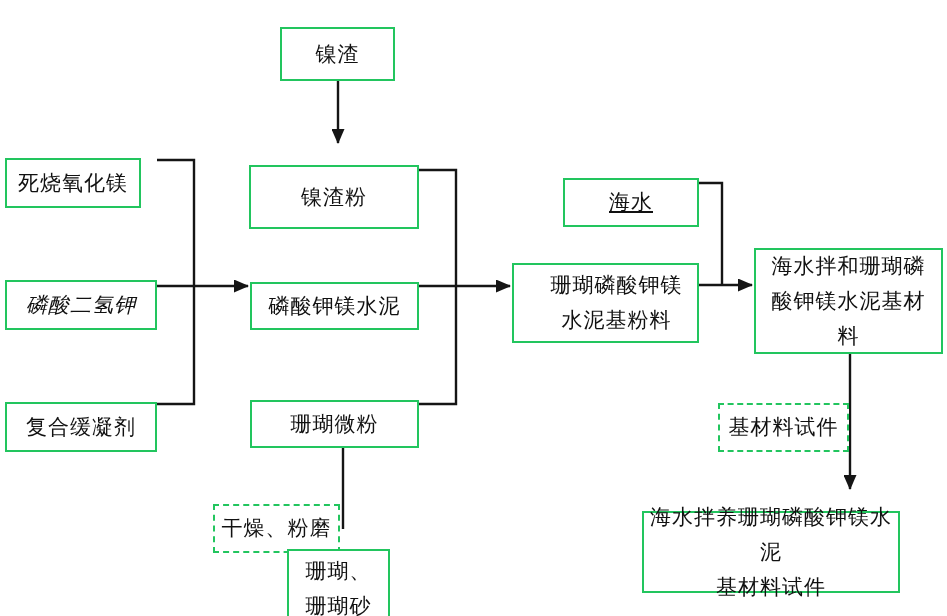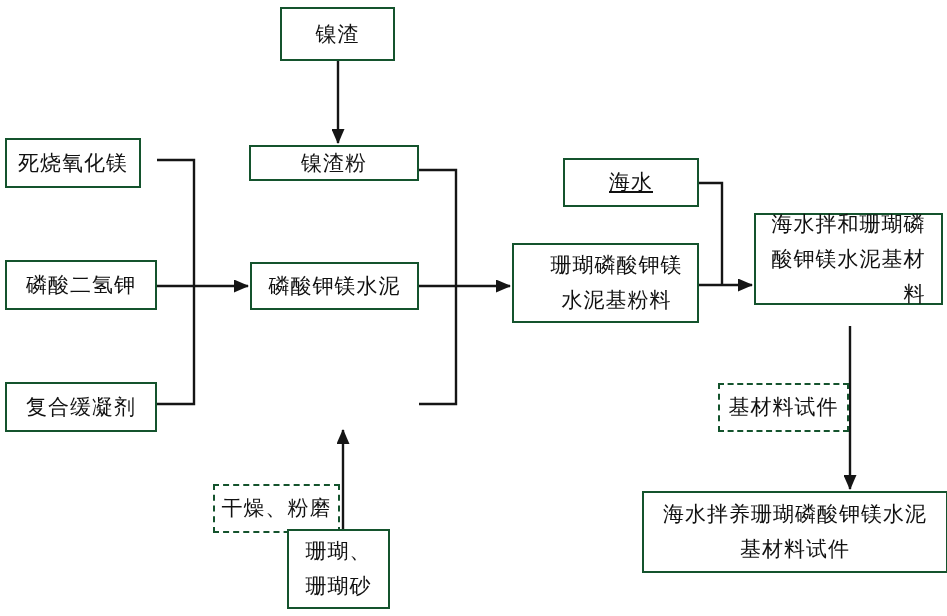--- a/index.html
+++ b/index.html
@@ -11,43 +11,44 @@
     color:#111111;
     overflow:hidden;
   }
   .connectors{position:absolute;left:0;top:0;width:947px;height:616px;}
   .node{
     position:absolute;
     box-sizing:border-box;
     display:flex;align-items:center;justify-content:center;
     text-align:center;
     background:#ffffff;
-    border:2px solid #14532d;
+    border:2px solid #22c55e;
     font-size:21px;
     line-height:35px;
     white-space:pre-line;
     letter-spacing:1px;
+    margin-top:20px;
   }
   .dashed{border-style:dashed;}
   
   .n-nickel-slag        {left:280px;top:7px;  width:115px;height:54px;}
   .n-grinding           {left:252px;top:78px; width:82px; height:51px;}
-  .n-nickel-slag-powder {left:249px;top:145px;width:170px;height:36px;}
+  .n-nickel-slag-powder {left:249px;top:145px;width:170px;height:64px;}
   .n-dead-burned-mgo    {left:5px;  top:138px;width:136px;height:50px;}
-  .n-kdp                {left:5px;  top:260px;width:152px;height:50px;}
+  .n-kdp                {left:5px;  top:260px;width:152px;height:50px;font-style:italic;}
   .n-retarder           {left:5px;  top:382px;width:152px;height:50px;}
   .n-mkpc               {left:250px;top:262px;width:169px;height:48px;}
   .n-coral-micropowder  {left:250px;top:380px;width:169px;height:48px;}
   .n-drying-grinding    {left:213px;top:484px;width:127px;height:49px;}
   .n-coral-sand         {left:287px;top:529px;width:103px;height:80px;}
   .n-seawater           {left:563px;top:158px;width:136px;height:49px;text-decoration:underline;}
   .n-coral-mkpc-powder  {left:512px;top:243px;width:187px;height:80px;padding-left:22px;}
-  .n-seawater-mixed     {left:754px;top:213px;width:189px;height:92px;text-align:right;}
+  .n-seawater-mixed     {left:754px;top:228px;width:189px;height:106px;}
   .n-seawater-curing    {left:718px;top:383px;width:131px;height:49px;}
-  .n-final-specimen     {left:642px;top:491px;width:306px;height:82px;}
+  .n-final-specimen     {left:642px;top:491px;width:258px;height:82px;}
 </style>
 </head>
 <body>
 
 <div class="canvas">
 
   <svg class="connectors" viewBox="0 0 947 616" xmlns="http://www.w3.org/2000/svg">
     <defs>
       <marker id="arrow" markerUnits="userSpaceOnUse" markerWidth="15" markerHeight="13" refX="14" refY="6.5" orient="auto">
         <path d="M0,0 L15,6.5 L0,13 Z" fill="#151515"></path>
@@ -72,20 +73,21 @@
   <div class="node n-nickel-slag-powder">镍渣粉</div>
 
   <div class="node n-dead-burned-mgo">死烧氧化镁</div>
 
   <div class="node n-kdp">磷酸二氢钾</div>
 
   <div class="node n-mkpc">磷酸钾镁水泥</div>
 
   <div class="node n-retarder">复合缓凝剂</div>
 
+  <div class="node n-coral-micropowder">珊瑚微粉</div>
 
   <div class="node dashed n-drying-grinding">干燥、粉磨</div>
 
   <div class="node n-coral-sand">珊瑚、
 珊瑚砂</div>
 
   <div class="node n-seawater">海水</div>
 
   <div class="node n-coral-mkpc-powder">珊瑚磷酸钾镁
 水泥基粉料</div>

